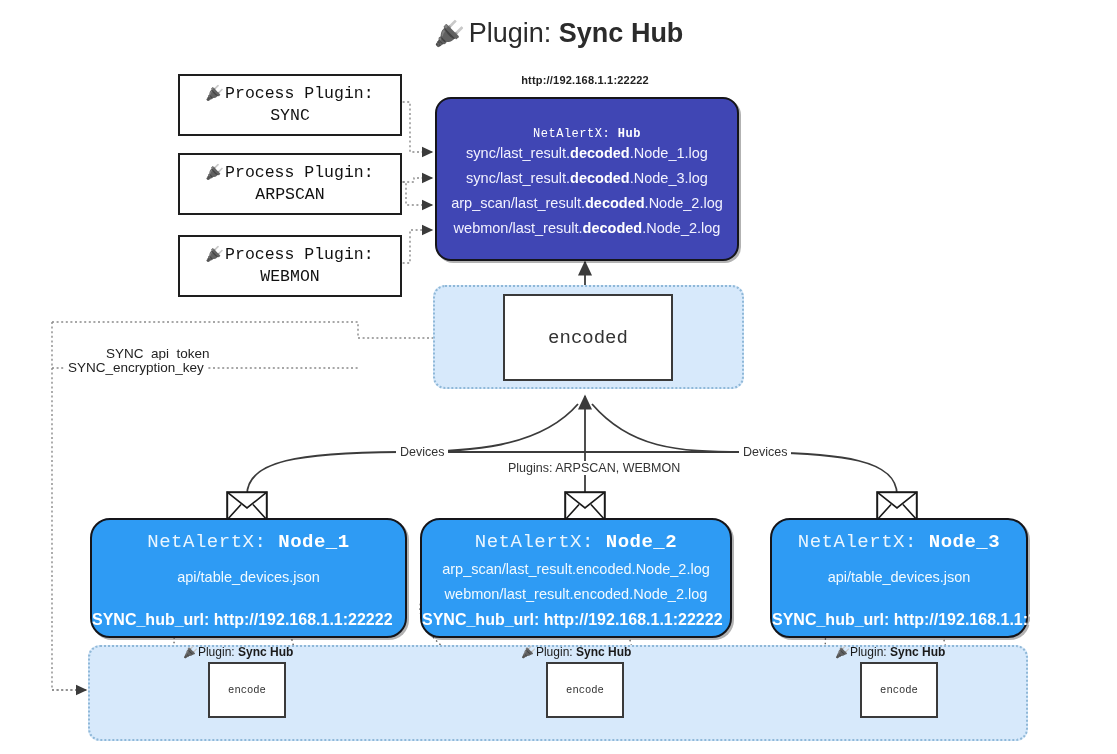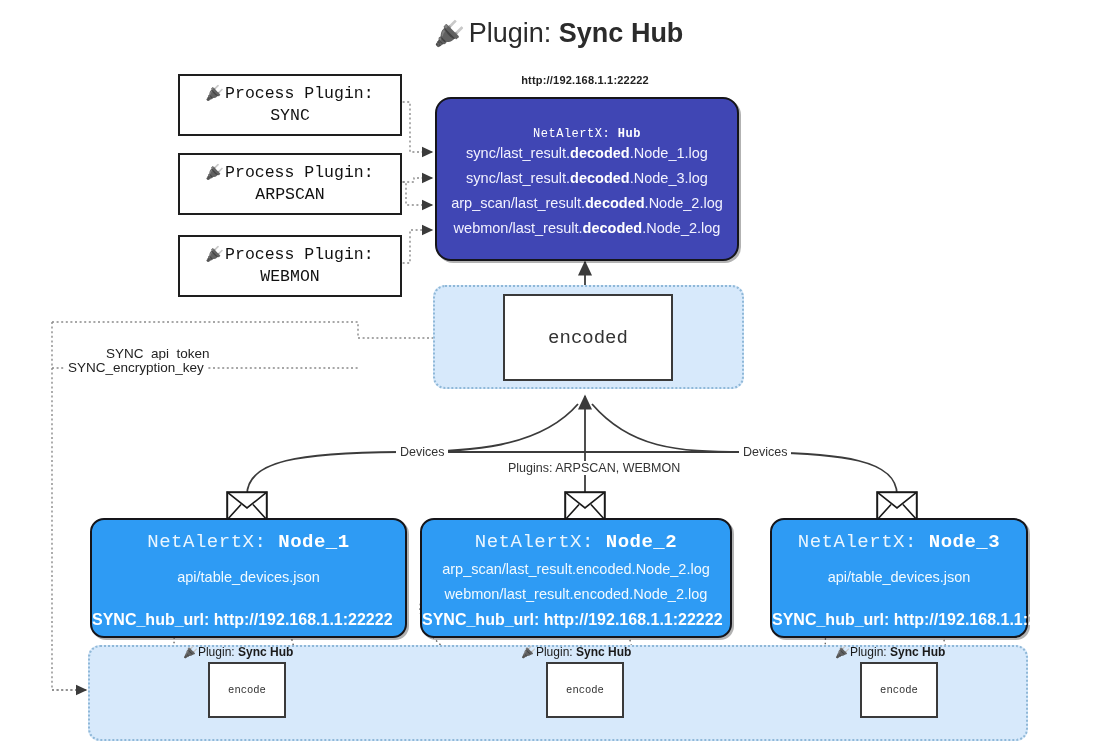--- a/index.html
+++ b/index.html
@@ -73,21 +73,21 @@
   }
 
   
   .edgelabel{
     position:absolute;font-size:12.5px;color:#333;background:#fff;padding:0 4px;white-space:nowrap;text-align:center;
   }
 
   
   .node{
     position:absolute;height:116px;
-    background:#2e9bf4;border:2.5px solid #15151a;border-radius:14px;
+    background:#2e9bf4;border:2.5px solid #15151a;border-radius:20px;
     box-shadow:2px 2px 0 rgba(0,0,0,.30);
     color:#ffffff;
   }
   .node-title{
     text-align:center;margin-top:11px;
     font-family:"Liberation Mono","DejaVu Sans Mono",monospace;
     font-size:19px;letter-spacing:.5px;color:#eaf6ff;
   }
   .node-title .b{font-weight:bold;color:#ffffff;}
   .node-line{

